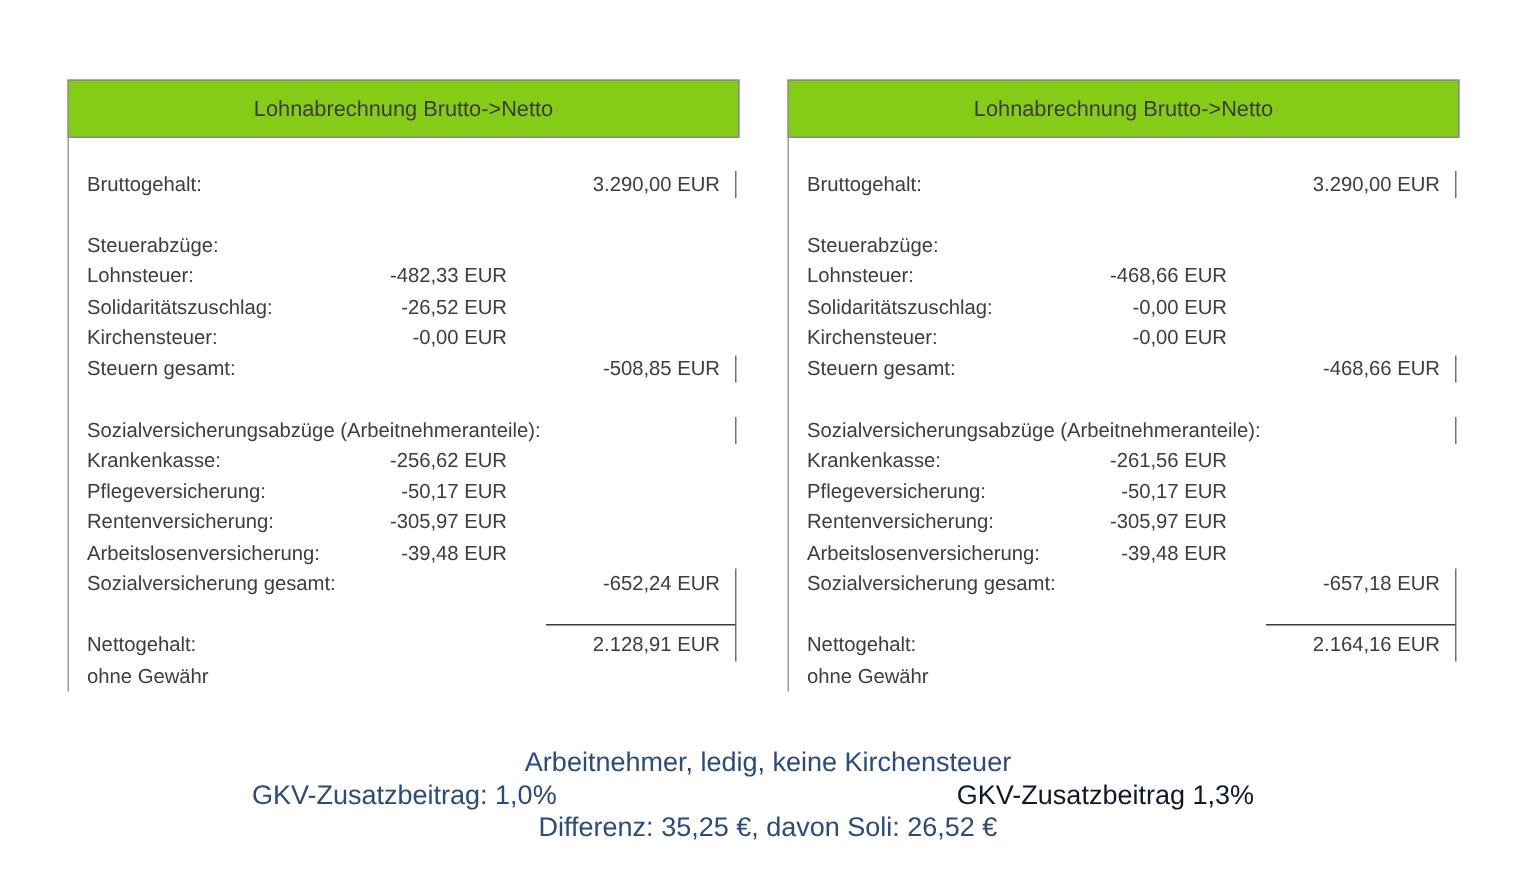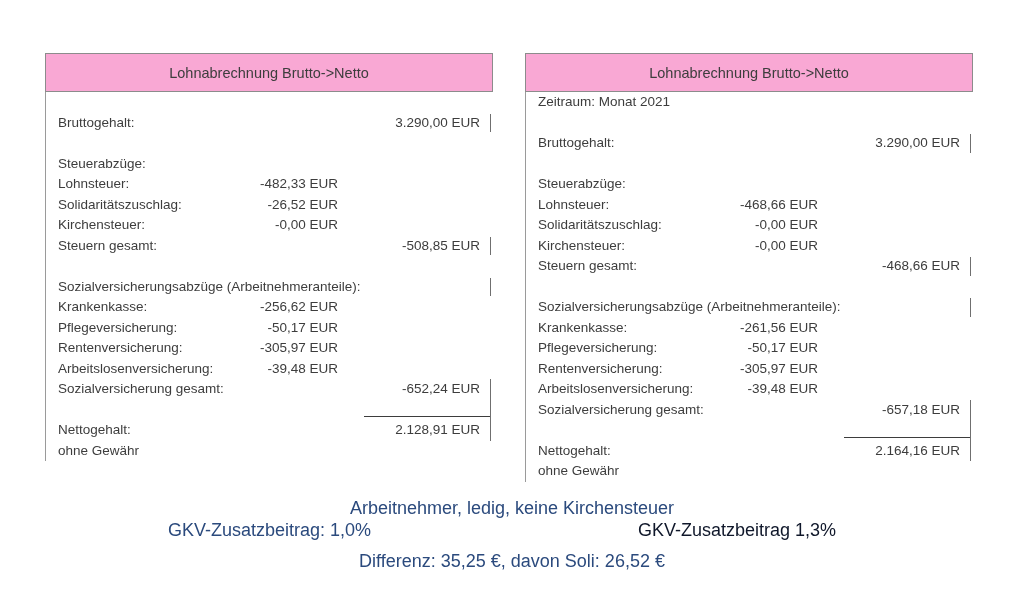--- a/index.html
+++ b/index.html
@@ -18,21 +18,21 @@
   .panel {
     position: absolute;
     top: 53px;
     width: 448px;
   }
   .panel.left  { left: 45px; }
   .panel.right { left: 525px; }
   .panel-header {
     box-sizing: border-box;
     height: 39px;
-    background: #f9a8d4;
+    background: #84cc16;
     border: 1px solid #8c8c8c;
     display: flex;
     align-items: center;
     justify-content: center;
     font-size: 14.5px;
     color: #3d3d3d;
   }
   .panel-body {
     position: relative;
     border-left: 1px solid #9a9a9a;
@@ -158,23 +158,20 @@
       </div>
       <div class="row">
         <span class="lbl">ohne Gewähr</span>
       </div>
     </div>
 </div>
 
 <div class="panel right">
   <div class="panel-header">Lohnabrechnung Brutto-&gt;Netto</div>
   <div class="panel-body">
-      <div class="row">
-        <span class="lbl">Zeitraum: Monat 2021</span>
-      </div>
       <div class="row"></div>
       <div class="row">
         <span class="lbl">Bruttogehalt:</span>
         <span class="tot">3.290,00 EUR</span>
         <span class="tick"></span>
       </div>
       <div class="row"></div>
       <div class="row">
         <span class="lbl">Steuerabzüge:</span>
       </div>
@@ -232,13 +229,13 @@
       </div>
       <div class="row">
         <span class="lbl">ohne Gewähr</span>
       </div>
     </div>
 </div>
 
 <div class="footer-note center" id="footer-line1" style="color: rgb(43, 74, 125);">Arbeitnehmer, ledig, keine Kirchensteuer</div>
 <div class="footer-note" id="footer-line2-left" style="color: rgb(43, 74, 125);">GKV-Zusatzbeitrag: 1,0%</div>
 <div class="footer-note" id="footer-line2-right" style="color: #0f172a;">GKV-Zusatzbeitrag 1,3%</div>
-<div class="footer-note center" id="footer-line3" style="color: rgb(43, 74, 125); margin-top: 10px;">Differenz: 35,25 €, davon Soli: 26,52 €</div>
+<div class="footer-note center" id="footer-line3" style="color: rgb(43, 74, 125);">Differenz: 35,25 €, davon Soli: 26,52 €</div>
 
 </body></html>

